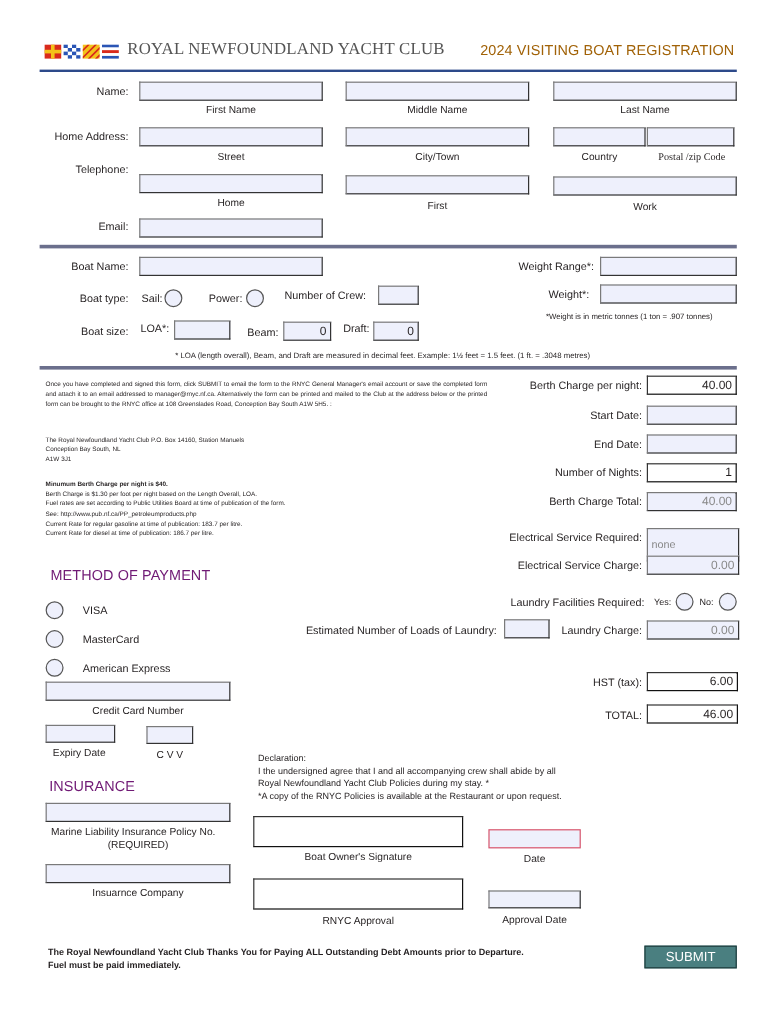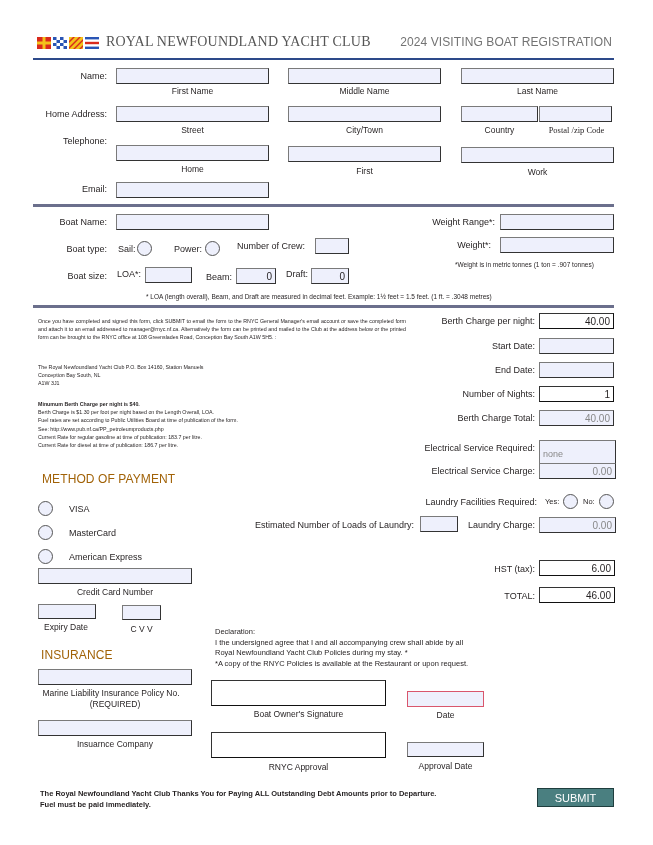--- a/index.html
+++ b/index.html
@@ -14,21 +14,21 @@
          font-size:10px; font-family:"Liberation Sans", sans-serif; padding:0 3px; color:#231f20; }
   .fld.num { text-align:right; line-height:14px; }
   .fld.white { background:#ffffff; border:1px solid #333; border-bottom:1.5px solid #111; border-right:1.5px solid #111; }
   .fld.grey-txt { color:#888; }
   .fld.red { border:1px solid #d9566c; }
   .radio { position:absolute; box-sizing:border-box; width:15px; height:15px; border-radius:50%;
            border:1.2px solid #555; background:#eef0fc; }
   .hr { position:absolute; left:33px; width:581px; height:2px; background:#3a4a7a; }
   .hr.thick { background:#6b6f8c; height:3px; }
   .small { position:absolute; font-size:5.3px; line-height:8.2px; color:#231f20; }
-  .section { position:absolute; font-size:12px; color:#a16207; letter-spacing:0.1px; }
+  .section { position:absolute; font-size:12px; color:#701a75; letter-spacing:0.1px; }
   .submit { position:absolute; background:#4a7f80; color:#ffffff; border:1.5px solid #1f3e3e;
             font-size:11px; text-align:center; line-height:17px; box-sizing:border-box; cursor:pointer;
             font-family:"Liberation Sans", sans-serif; }
 </style>
 </head>
 <body>
 
 <div class="abs" style="left:0;top:0;width:653px;height:60px;">
   <svg class="abs" style="left:37px;top:37px;" width="64" height="12" viewBox="0 0 64 12">
 
@@ -56,21 +56,21 @@
     </g>
 
     <g>
       <rect x="48" y="0" width="14" height="12" fill="#ffffff"></rect>
       <rect x="48" y="0" width="14" height="2.4" fill="#2a55b5"></rect>
       <rect x="48" y="4.8" width="14" height="2.4" fill="#d92a1c"></rect>
       <rect x="48" y="9.6" width="14" height="2.4" fill="#2a55b5"></rect>
     </g>
   </svg>
   <div class="abs" style="left:106px;top:34px;font-family:'Liberation Serif',serif;font-size:14px;color:#555;letter-spacing:0.2px;">ROYAL NEWFOUNDLAND YACHT CLUB</div>
-  <div class="abs" style="right:41px;top:35px;font-size:12px;color:#737373;letter-spacing:0.1px;">2024 VISITING BOAT REGISTRATION</div>
+  <div class="abs" style="right:41px;top:35px;font-size:12px;color:#a16207;letter-spacing:0.1px;">2024 VISITING BOAT REGISTRATION</div>
 </div>
 <div class="hr" style="top:58px;background:#2d4a8a;height:1.5px;"></div>
 
 <div class="lbl r" style="right:546px;top:71px;">Name:</div>
 <input class="fld" style="left: 116px; top: 68px; width: 153px; height: 16px;" value="">
 <input class="fld" style="left: 288px; top: 68px; width: 153px; height: 16px;" value="">
 <input class="fld" style="left: 461px; top: 68px; width: 153px; height: 16px;" value="">
 <div class="cap" style="left:116px;top:86px;width:153px;">First Name</div>
 <div class="cap" style="left:288px;top:86px;width:153px;">Middle Name</div>
 <div class="cap" style="left:461px;top:86px;width:153px;">Last Name</div>

